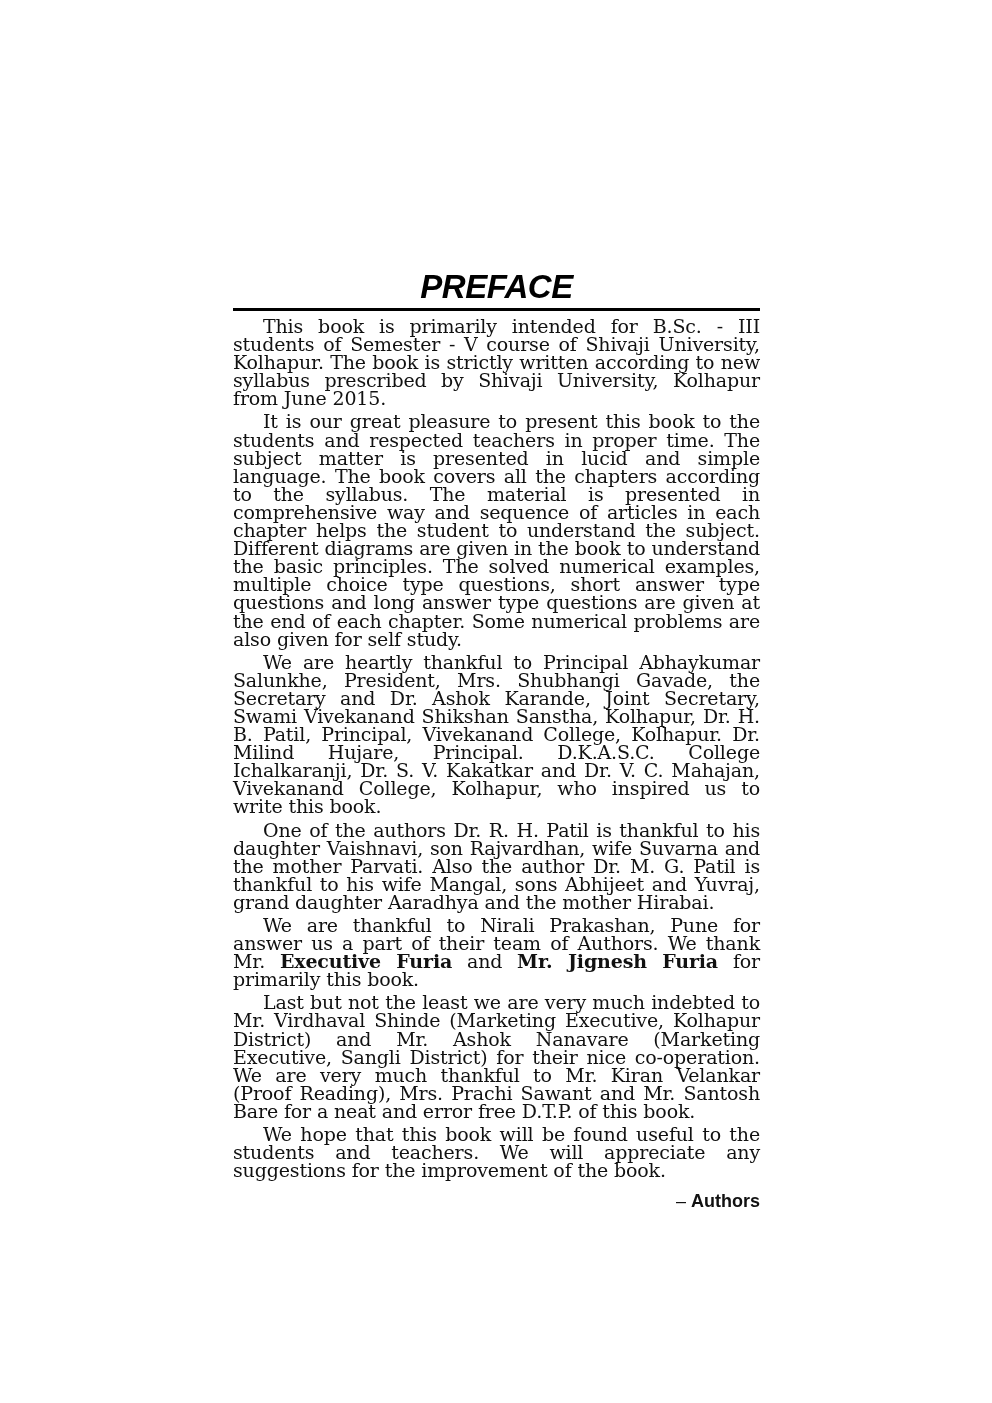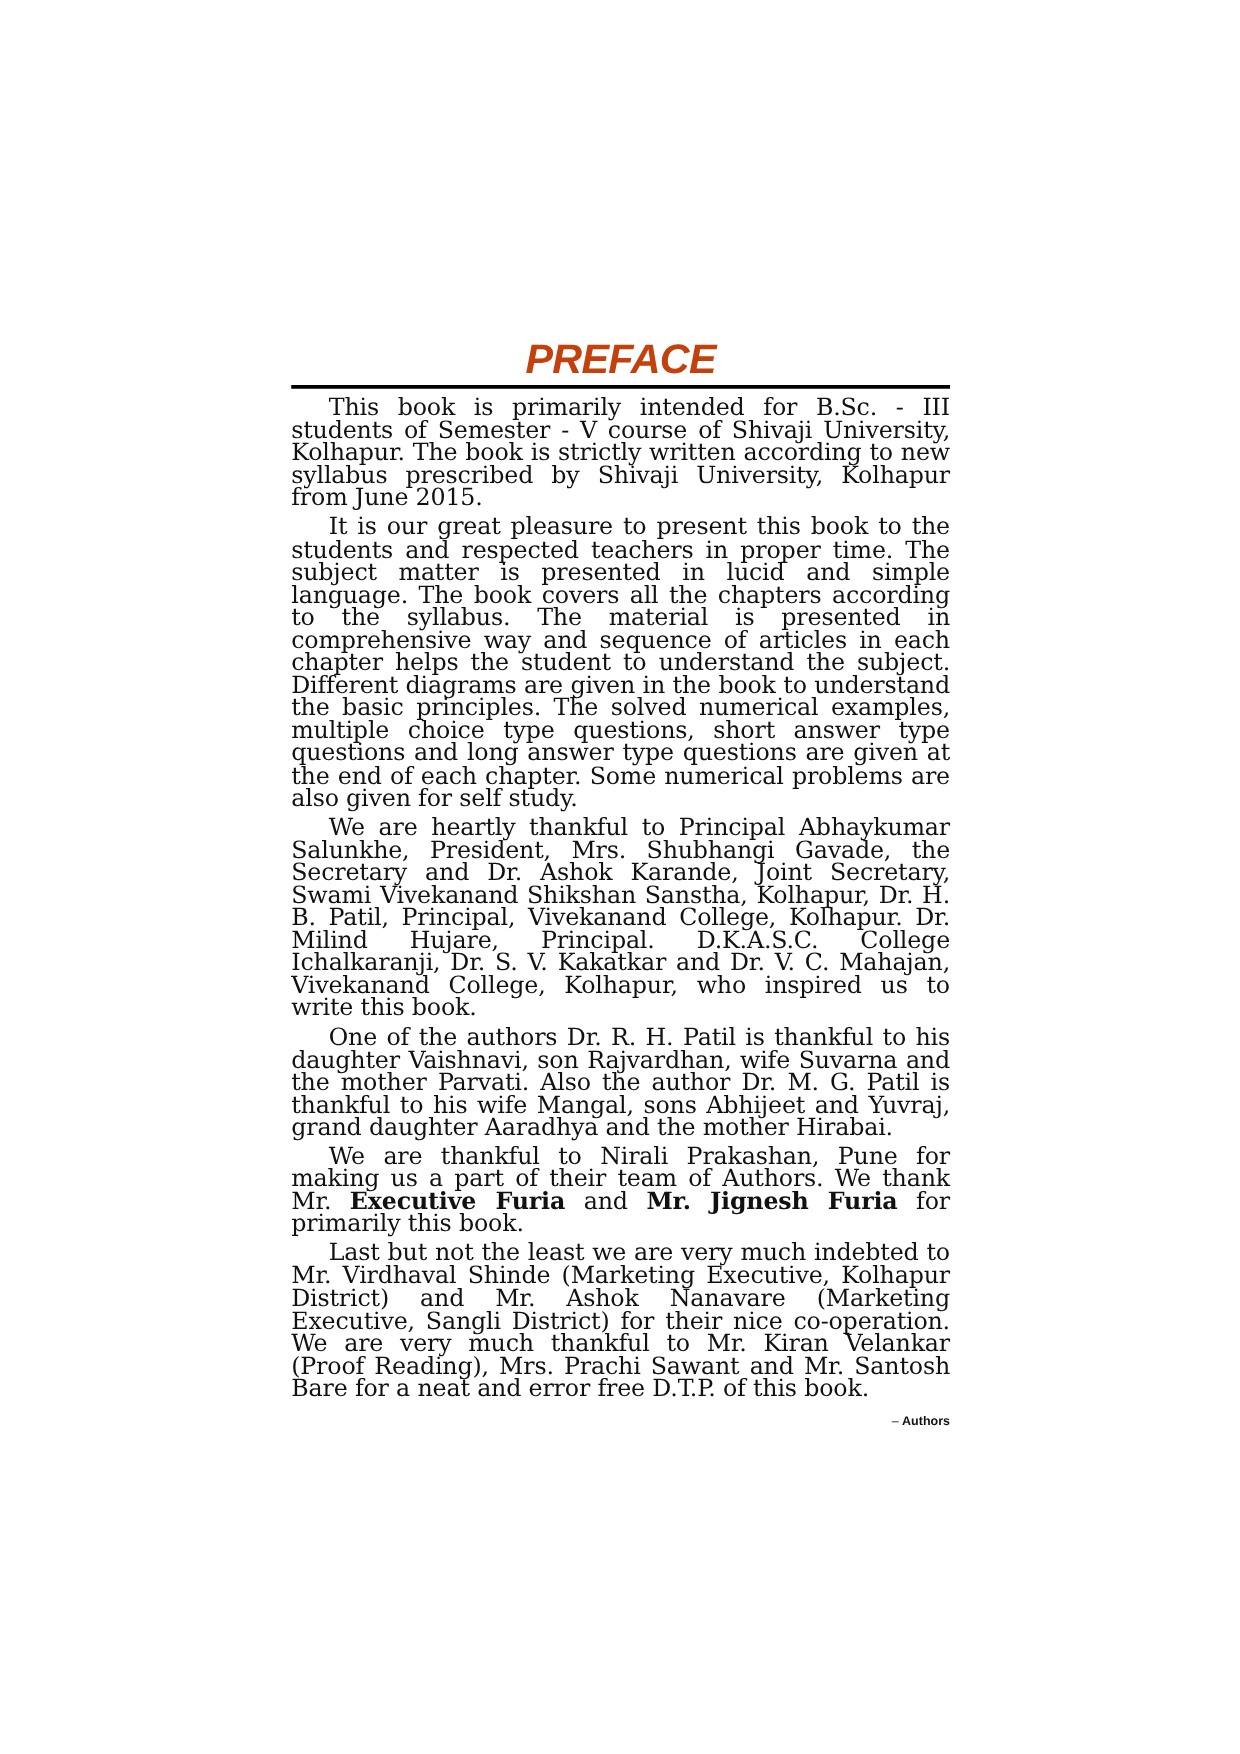--- a/index.html
+++ b/index.html
@@ -14,54 +14,55 @@
     }
     .title {
       text-align: center;
       font-family: "Liberation Sans", "DejaVu Sans", sans-serif;
       font-weight: 900;
       font-style: italic;
       font-size: 33px;
       letter-spacing: -0.5px;
       line-height: 38px;
       margin: 0;
-      color: #c2410c;
+      color: #000000;
     }
     .rule {
       height: 3px;
       background: #000;
       margin-top: 2px;
       margin-bottom: 6px;
     }
     .para {
       font-size: 19px;
       line-height: 18.1px;
       text-align: justify;
       text-indent: 30px;
       margin: 0 0 5px 0;
       letter-spacing: -0.15px;
     }
     .para b { font-weight: bold; }
     .sign {
       text-align: right;
       font-family: "Liberation Sans", "DejaVu Sans", sans-serif;
-      font-size: 10px;
+      font-size: 18px;
       margin-top: 12px;
     }
     .sign .dash { font-weight: normal; }
     .sign .who { font-weight: bold; }
   </style>
 </head>
 <body>
 
 <div class="page">
   <h1 class="title">PREFACE</h1>
   <div class="rule"></div>
 
   <p class="para">This book is primarily intended for B.Sc. - III students of Semester - V course of Shivaji University, Kolhapur. The book is strictly written according to new syllabus prescribed by Shivaji University, Kolhapur from June 2015.</p>
   <p class="para">It is our great pleasure to present this book to the students and respected teachers in proper time. The subject matter is presented in lucid and simple language. The book covers all the chapters according to the syllabus. The material is presented in comprehensive way and sequence of articles in each chapter helps the student to understand the subject. Different diagrams are given in the book to understand the basic principles. The solved numerical examples, multiple choice type questions, short answer type questions and long answer type questions are given at the end of each chapter. Some numerical problems are also given for self study.</p>
   <p class="para">We are heartly thankful to Principal Abhaykumar Salunkhe, President, Mrs. Shubhangi Gavade, the Secretary and Dr. Ashok Karande, Joint Secretary, Swami Vivekanand Shikshan Sanstha, Kolhapur, Dr. H. B. Patil, Principal, Vivekanand College, Kolhapur. Dr. Milind Hujare, Principal. D.K.A.S.C. College Ichalkaranji, Dr. S. V. Kakatkar and Dr. V. C. Mahajan, Vivekanand College, Kolhapur, who inspired us to write this book.</p>
   <p class="para">One of the authors Dr. R. H. Patil is thankful to his daughter Vaishnavi, son Rajvardhan, wife Suvarna and the mother Parvati. Also the author Dr. M. G. Patil is thankful to his wife Mangal, sons Abhijeet and Yuvraj, grand daughter Aaradhya and the mother Hirabai.</p>
-  <p class="para"><span>We are thankful to Nirali Prakashan, Pune for making us a part of their team of Authors. We thank Mr. </span><b>Executive Furia</b><span> and </span><b>Mr. Jignesh Furia</b><span> for primarily this book.</span></p>
+  <p class="para"><span>We are thankful to Nirali Prakashan, Pune for answer us a part of their team of Authors. We thank Mr. </span><b>Executive Furia</b><span> and </span><b>Mr. Jignesh Furia</b><span> for primarily this book.</span></p>
   <p class="para">Last but not the least we are very much indebted to Mr. Virdhaval Shinde (Marketing Executive, Kolhapur District) and Mr. Ashok Nanavare (Marketing Executive, Sangli District) for their nice co-operation. We are very much thankful to Mr. Kiran Velankar (Proof Reading), Mrs. Prachi Sawant and Mr. Santosh Bare for a neat and error free D.T.P. of this book.</p>
+  <p class="para">We hope that this book will be found useful to the students and teachers. We will appreciate any suggestions for the improvement of the book.</p>
 
   <div class="sign"><span class="dash">– </span><span class="who">Authors</span></div>
 </div>
 
 </body></html>

